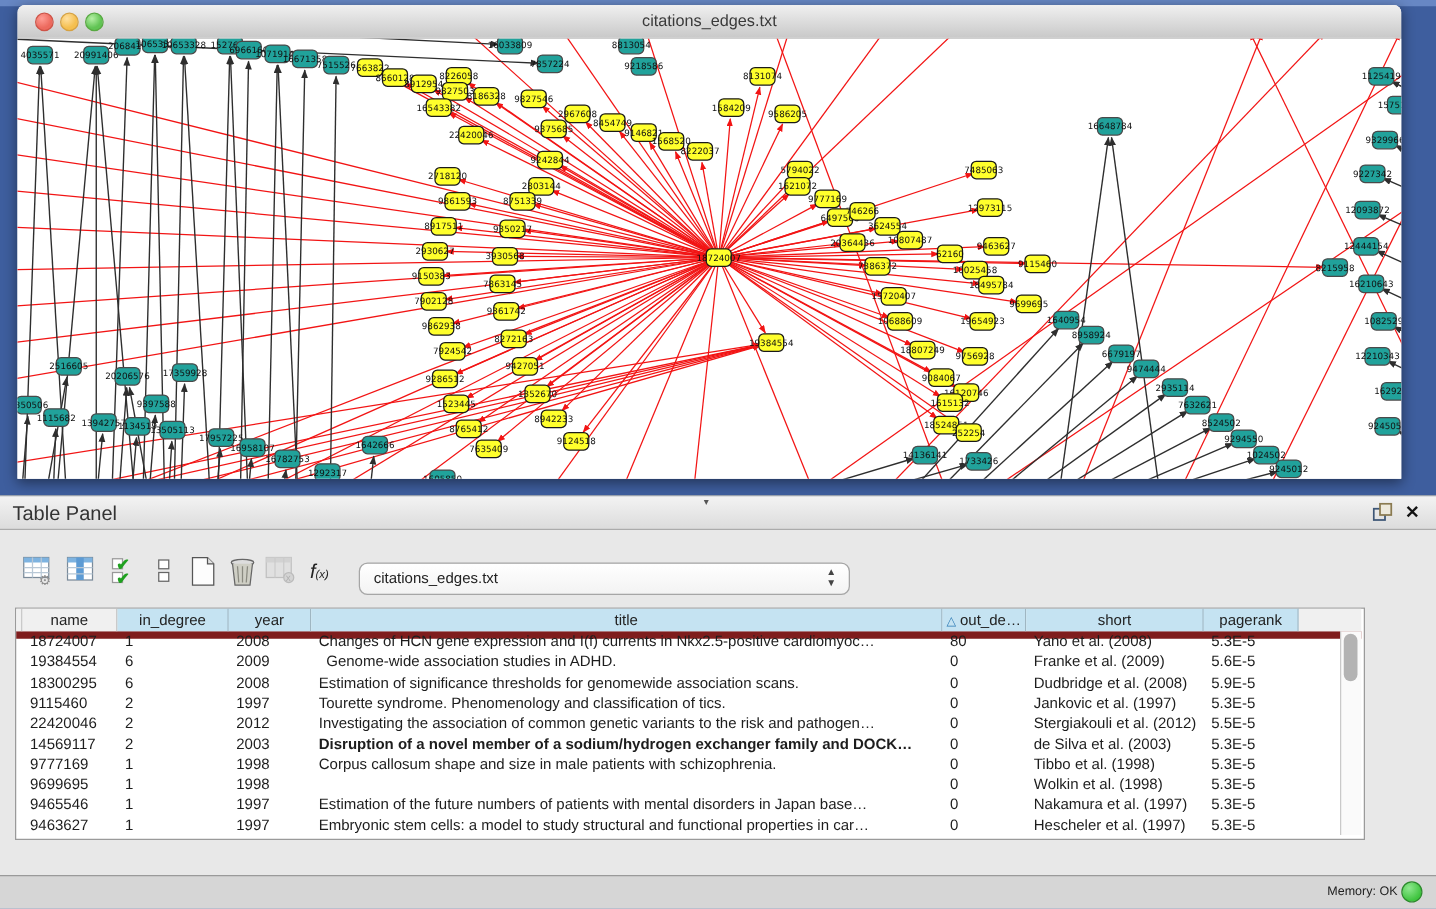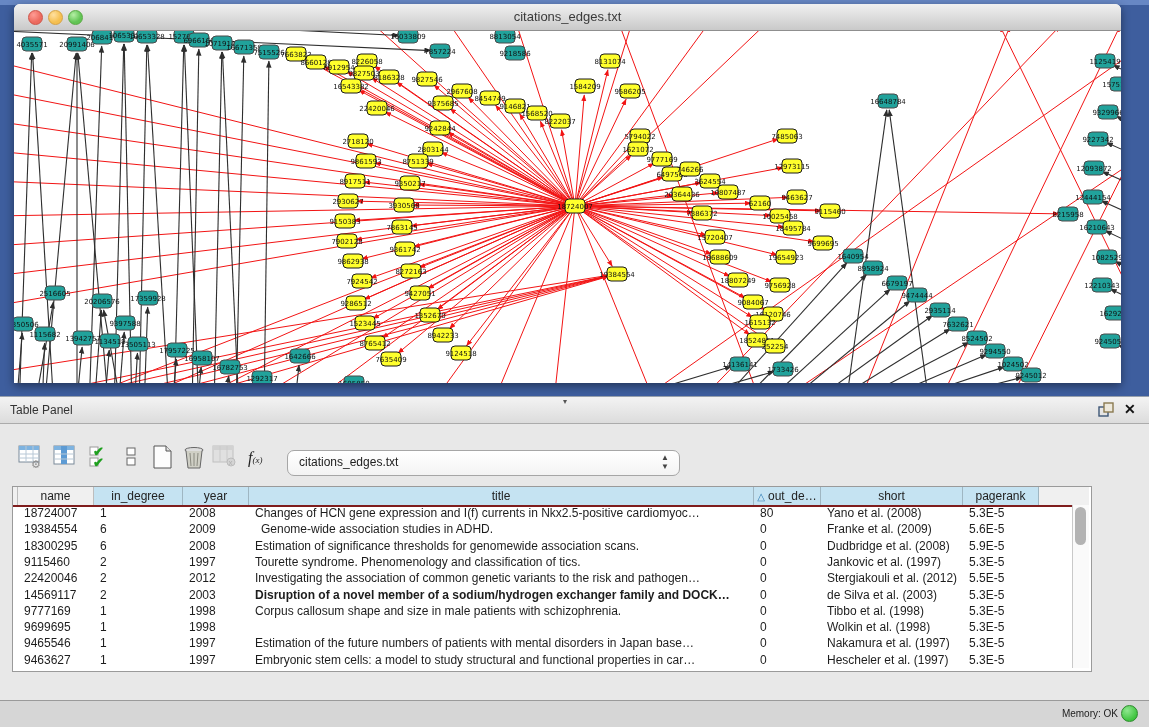--- a/index.html
+++ b/index.html
@@ -16,39 +16,39 @@
   .tl{width:13px;height:13px;border-radius:50%;top:6px;}
   #tl-close{left:14px;background:radial-gradient(circle at 35% 30%,#FF9C94,#EC6A5E 60%);border:1px solid #CE5347;}
   #tl-min{left:34px;background:radial-gradient(circle at 35% 30%,#FFE0A0,#F5BF4F 60%);border:1px solid #D6A243;}
   #tl-zoom{left:54px;background:radial-gradient(circle at 35% 30%,#B5EFA5,#61C454 60%);border:1px solid #58A942;}
   #win-title{left:0;top:5px;width:1107px;text-align:center;font-size:13px;color:#3a3a3a;}
   #graph-canvas{left:0;top:27px;width:1107px;height:352px;background:#fff;}
   
   #table-panel{left:0;top:396px;width:1149px;height:304px;background:#E8E8E8;}
   #panel-titlebar{left:0;top:0;width:1149px;height:26px;
     background:linear-gradient(#F3F3F3,#DCDCDC);border-top:1px solid #97A0AC;border-bottom:1px solid #ABABAB;}
-  #panel-title{left:10px;top:6px;font-size:12px;color:#333;}
+  #panel-title{left:10px;top:6px;font-size:16px;color:#333;}
   #panel-grip{left:563px;top:0px;font-size:8px;color:#555;}
   #panel-float{left:1098px;top:5px;width:17px;height:16px;cursor:pointer;}
   #panel-close{left:1124px;top:4px;font-size:14px;font-weight:bold;color:#111;cursor:pointer;}
   
   .tb-icon{top:48px;width:26px;height:26px;}
-  #fx-label{left:248px;top:53px;font-size:14px;color:#222;font-family:Liberation Serif, serif;}
+  #fx-label{left:248px;top:53px;font-size:14px;color:#222;font-family:Liberation Sans, sans-serif;}
   #fx-label i{font-size:16px;}
   #fx-label .sm{font-size:9px;font-style:italic;}
   #table-select{left:287px;top:54px;width:391px;height:24px;background:linear-gradient(#FFF,#F3F3F3);
     border:1px solid #A6A6A6;border-radius:7px;font-size:12px;color:#222;}
   #table-select .val{position:absolute;left:11px;top:4px;}
   #table-select .steppers{position:absolute;right:10px;top:2px;font-size:8px;color:#444;line-height:9px;text-align:center;}
   
   #data-table{left:12px;top:90px;width:1078px;height:184px;background:#fff;border:1px solid #9A9A9A;}
   .hcell{position:absolute;top:0;height:18px;font-size:12px;color:#222;text-align:center;line-height:18px;
     border-right:1px solid #9FB6C2;box-sizing:border-box;background:#C5E3F2;overflow:hidden;white-space:nowrap;}
   .hcell.gray{background:#F0F0F0;border-right:1px solid #BDBDBD;}
-  #table-header{position:absolute;left:0;top:0;width:1076px;height:18px;border-bottom:2px solid #7f1d1d;}
+  #table-header{position:absolute;left:0;top:0;width:1076px;height:18px;border-bottom:6px solid #7f1d1d;}
   .trow{position:absolute;left:0;width:1076px;height:16px;}
   .tcell{position:absolute;top:0;height:16px;font-size:12px;color:#1d1d1d;line-height:16px;
     overflow:hidden;white-space:nowrap;}
   .sort-tri{color:#2F7BB5;font-size:10px;margin-right:3px;}
   #vscroll{position:absolute;left:1059px;top:18px;width:16px;height:163px;background:#FAFAFA;border-left:1px solid #C9C9C9;}
   #vthumb{position:absolute;left:2px;top:2px;width:11px;height:38px;border-radius:6px;background:#B3B3B3;}
   
   #status-bar{left:0;top:700px;width:1149px;height:27px;background:#D6D6D6;border-top:1px solid #9A9A9A;}
   #memory-label{position:absolute;right:31px;top:7px;font-size:10px;color:#222;}
   #memory-dot{position:absolute;left:1121px;top:705px;width:15px;height:15px;border-radius:50%;

